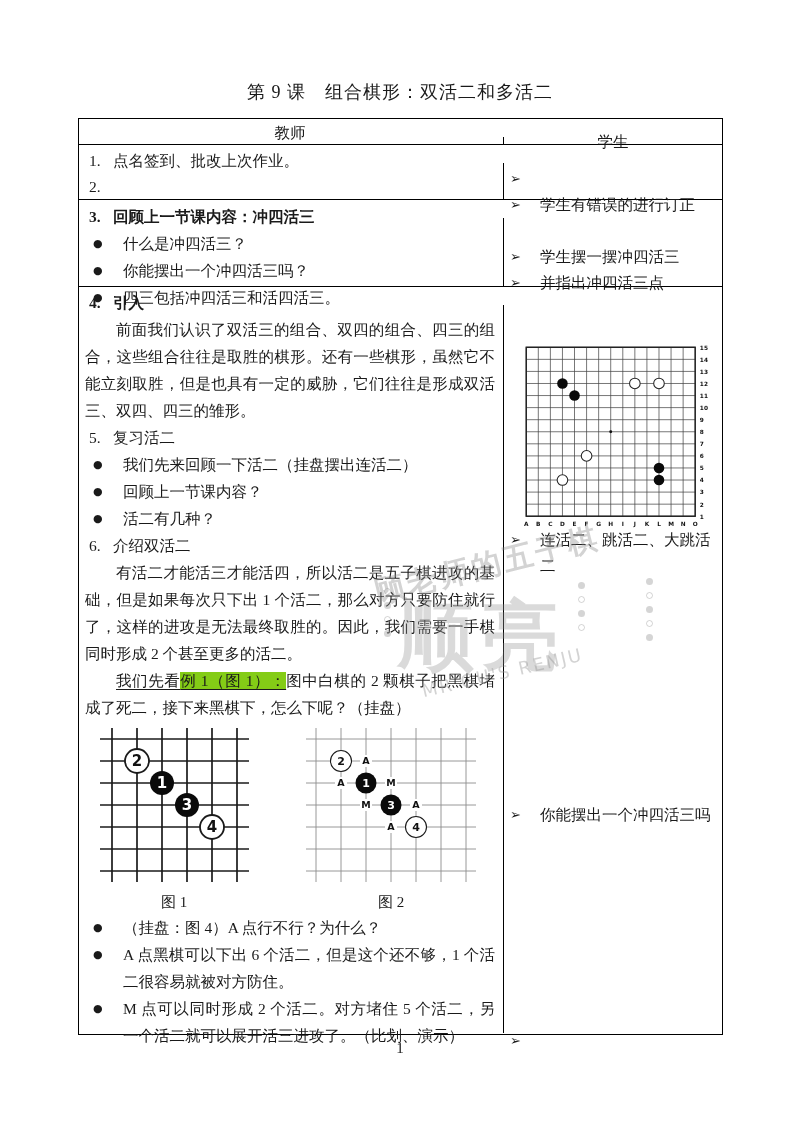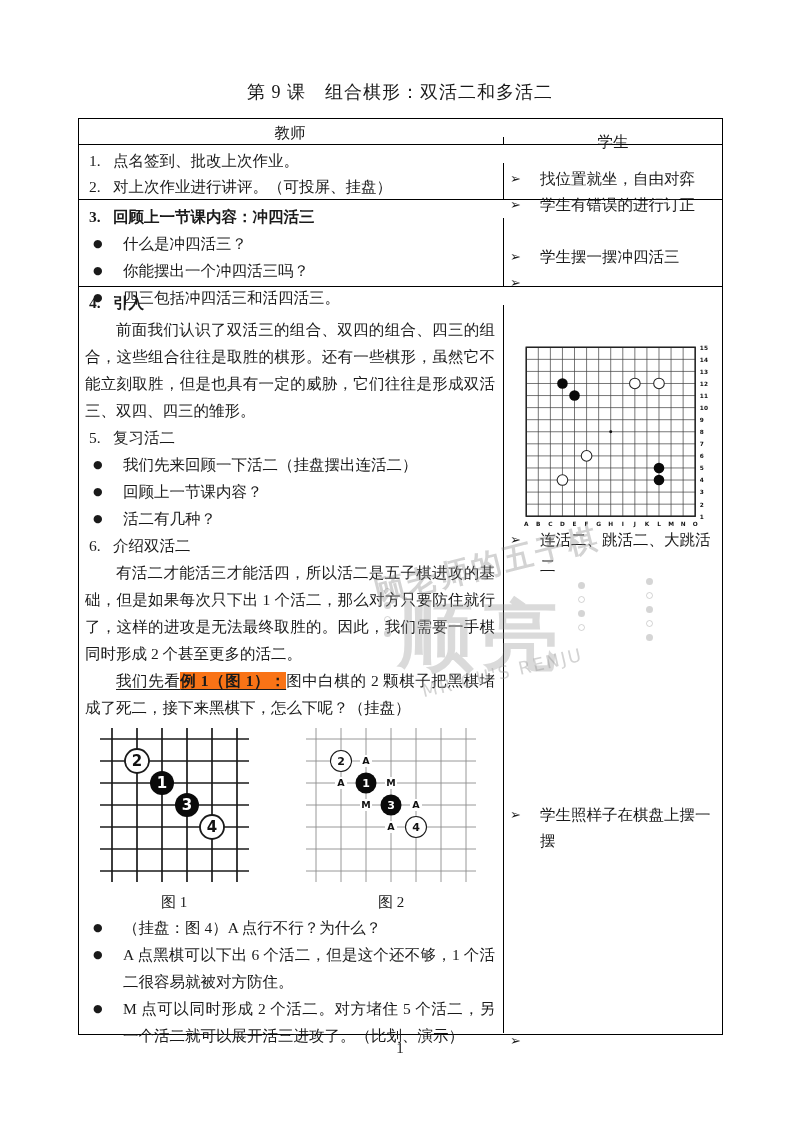--- a/index.html
+++ b/index.html
@@ -21,21 +21,21 @@
   .bullet-line{display:flex;font-size:15.5px;line-height:27px;}
   .bullet-line .dot{width:30px;flex:none;text-align:left;padding-left:8px;
         font-family:"DejaVu Sans",sans-serif;font-size:11px;line-height:27px;}
   .arrow-item{display:flex;font-size:15.5px;line-height:26px;}
   .arrow-item .arr{width:30px;flex:none;font-family:"DejaVu Sans",sans-serif;font-size:13px;}
   .arrow-item .txt{flex:1;}
   .sec-head{font-size:15.5px;line-height:27px;display:flex;padding-left:4px;}
   .sec-head .num{width:24px;flex:none;}
   .sec-head.bold{font-weight:bold;}
   .para{font-size:15.5px;line-height:27px;text-align:justify;text-indent:2em;margin:0;}
-  .hl{background:#f97316;font-weight:bold;}
+  .hl{background:#84cc16;}
   .ul{text-decoration:underline;text-underline-offset:3px;}
   .figs{display:flex;margin:6px 0 2px 10px;}
   .figbox{text-align:center;}
   .figbox.f1{width:158px;}
   .figspacer{width:50px;}
   .figbox.f2{width:176px;}
   .figcap{font-size:15px;margin-top:6px;}
   .r3-item{position:absolute;left:6px;right:4px;}
   .footer-pagenum{position:absolute;top:1040px;left:0;width:100%;text-align:center;font-size:15px;}
   
@@ -68,27 +68,25 @@
     </div>
 
     <div class="t-row" style="height:55px;">
       <div class="cell left">
         <div class="num-item">
           <span class="num">1.</span>
           <span>点名签到、批改上次作业。</span>
         </div>
         <div class="num-item">
           <span class="num">2.</span>
-          <span>对上次作业进行讲评。（可投屏、挂盘）</span>
         </div>
       </div>
       <div class="cell right">
         <div class="arrow-item">
           <span class="arr">➢</span>
-          <span class="txt">找位置就坐，自由对弈</span>
         </div>
         <div class="arrow-item">
           <span class="arr">➢</span>
           <span class="txt">学生有错误的进行订正</span>
         </div>
       </div>
     </div>
 
     <div class="t-row" style="height:87px;">
       <div class="cell left">
@@ -110,20 +108,21 @@
         </div>
       </div>
       <div class="cell right">
         <div style="margin-top:23px;">
           <div class="arrow-item">
             <span class="arr">➢</span>
             <span class="txt">学生摆一摆冲四活三</span>
           </div>
           <div class="arrow-item">
             <span class="arr">➢</span>
+            <span class="txt">并指出冲四活三点</span>
           </div>
         </div>
       </div>
     </div>
 
     <div class="t-row" style="height:746px;">
       <div class="cell left" style="padding-top:2px;">
         <div class="sec-head bold">
           <span class="num">4.</span>
           <span>引入</span>
@@ -311,21 +310,21 @@
 
         <div class="r3-item" style="top:222px;">
           <div class="arrow-item">
             <span class="arr">➢</span>
             <span class="txt">连活二、跳活二、大跳活二</span>
           </div>
         </div>
         <div class="r3-item" style="top:497px;">
           <div class="arrow-item">
             <span class="arr">➢</span>
-            <span class="txt">学生照样子在棋盘上摆一摆</span>
+            <span class="txt">你能摆出一个冲四活三吗</span>
           </div>
         </div>
         <div class="r3-item" style="top:723px;">
           <div class="arrow-item">
             <span class="arr">➢</span>
           </div>
         </div>
       </div>
     </div>
   </div>

